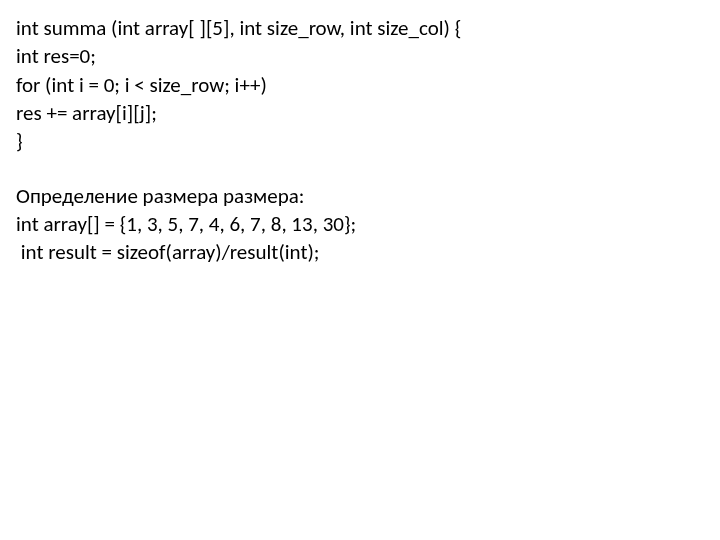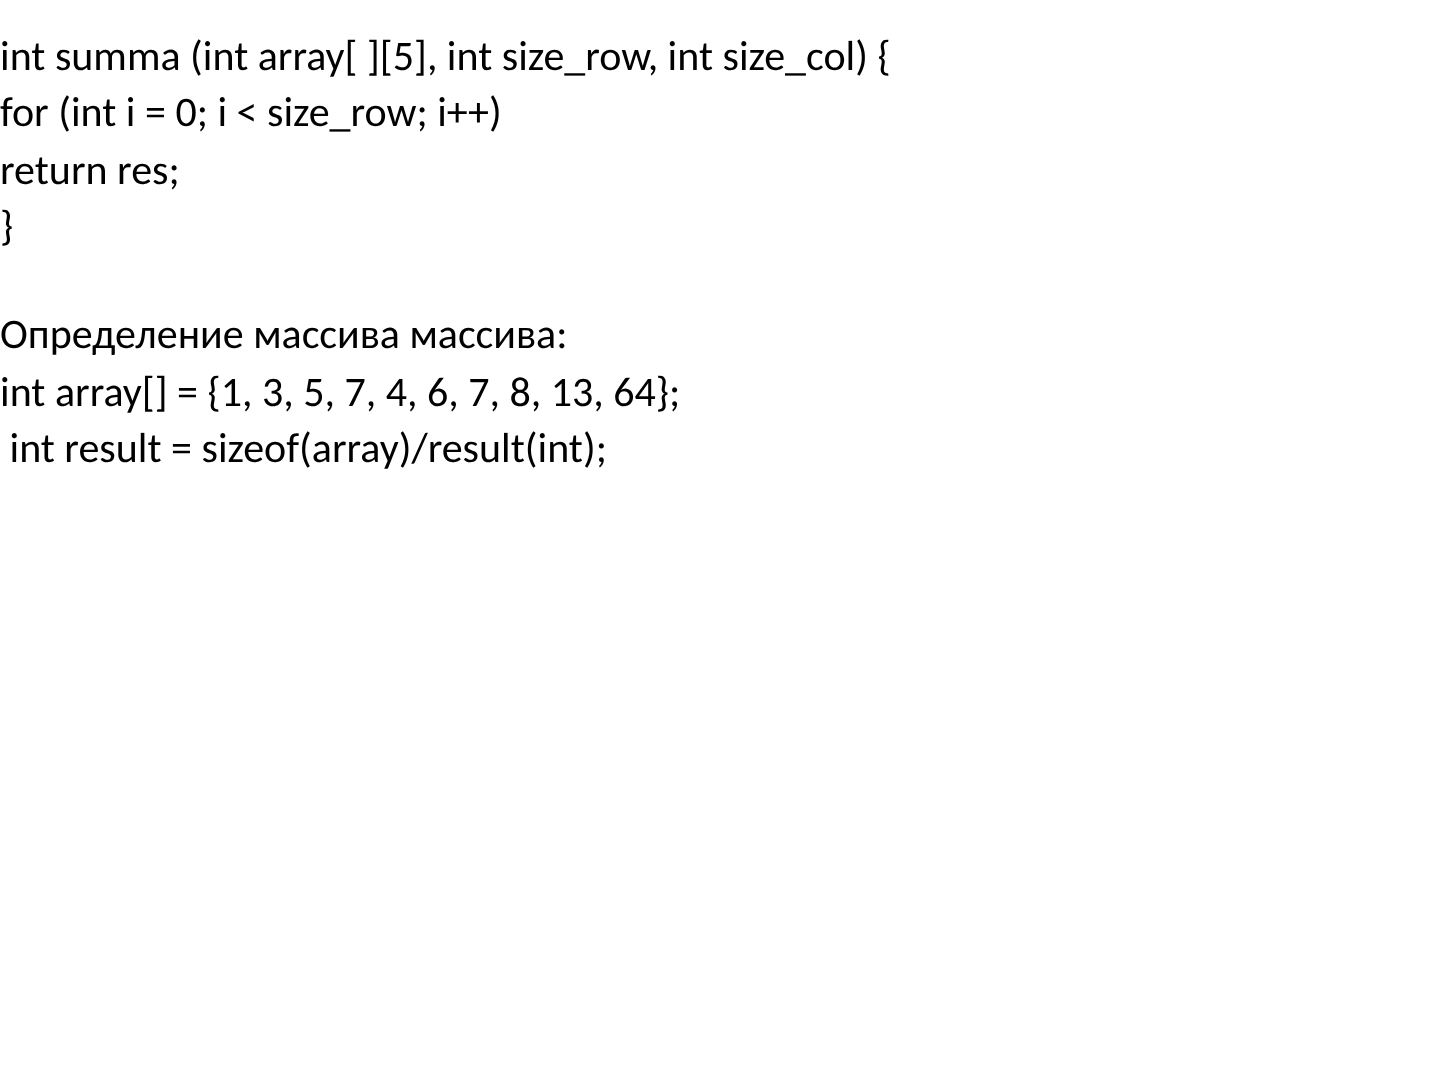--- a/index.html
+++ b/index.html
@@ -10,40 +10,41 @@
     background: #ffffff;
     font-family: Calibri, "Segoe UI", Arial, sans-serif;
     font-size: 21px;
     color: #000000;
     line-height: 1.35;
   }
   .slide {
     box-sizing: border-box;
     width: 720px;
     height: 540px;
-    padding: 14px 0;
+    padding: 14px 16px;
   }
   .code-block {
     margin-bottom: 26px;
   }
   .line {
     white-space: pre;
   }
 </style>
 </head>
 <body>
 
 <div class="slide">
 
   <div class="code-block">
     <div class="line">int summa (int array[ ][5], int size_row, int size_col) {</div>
+    <div class="line">int res=0;</div>
     <div class="line">for (int i = 0; i &lt; size_row; i++)</div>
-    <div class="line">return res;</div>
+    <div class="line">res += array[i][j];</div>
     <div class="line">}</div>
   </div>
 
   <div class="code-block">
-    <div class="line">Определение массива массива:</div>
-    <div class="line">int array[] = {1, 3, 5, 7, 4, 6, 7, 8, 13, 64};</div>
+    <div class="line">Определение размера размера:</div>
+    <div class="line">int array[] = {1, 3, 5, 7, 4, 6, 7, 8, 13, 30};</div>
     <div class="line"> int result = sizeof(array)/result(int);</div>
   </div>
 
 </div>
 
 </body></html>

